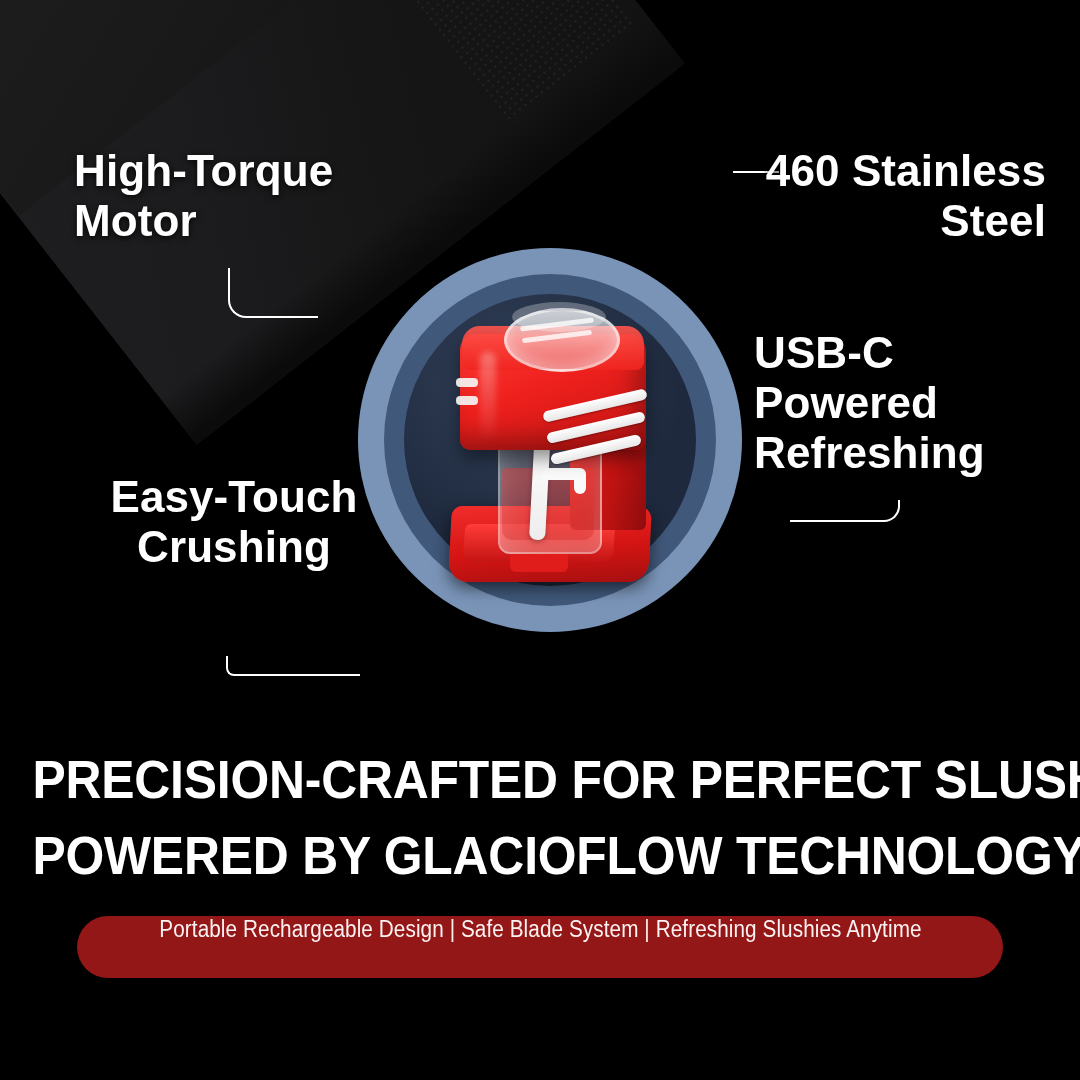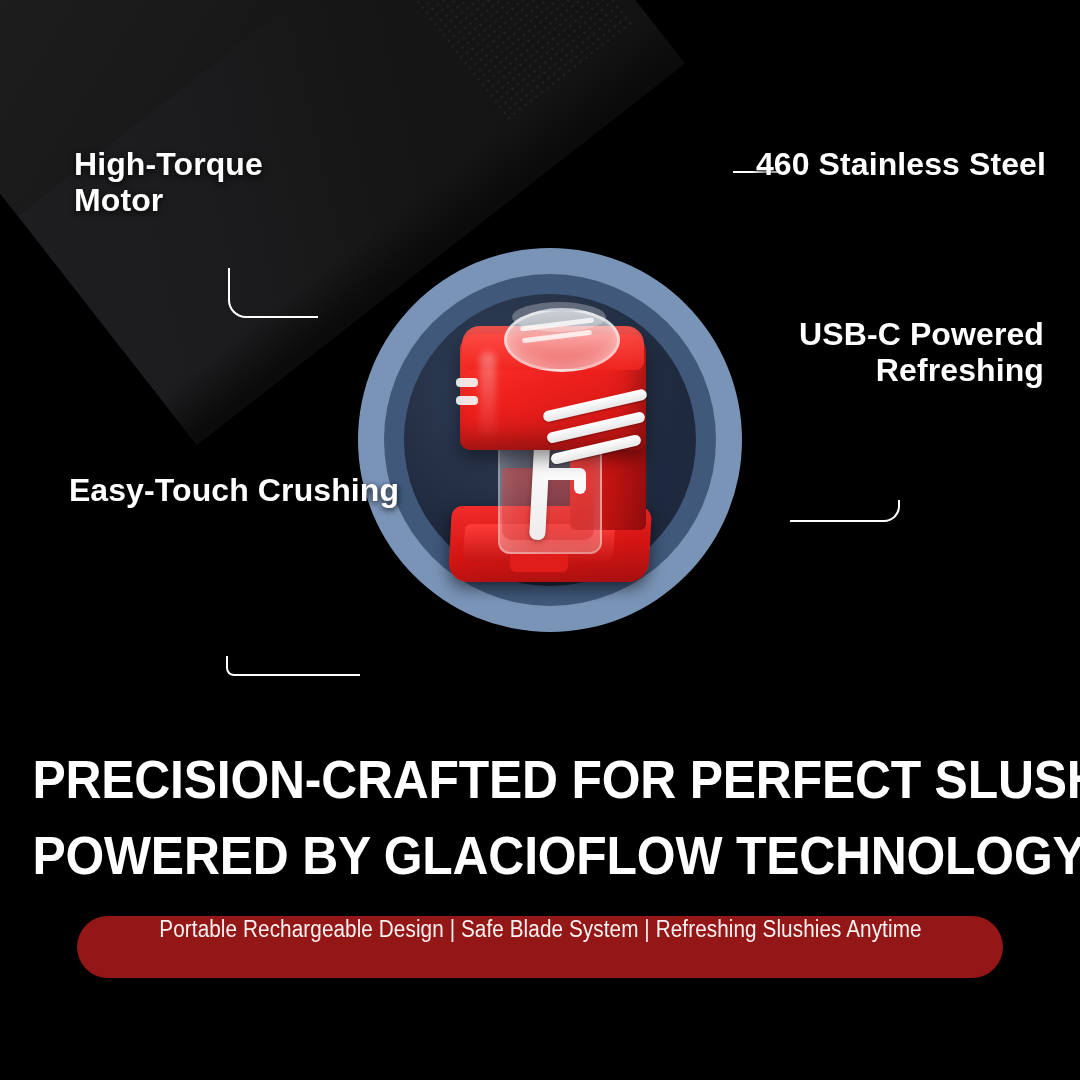--- a/index.html
+++ b/index.html
@@ -90,25 +90,25 @@
     box-shadow:0 2px 5px rgba(0,0,0,.3);}
   .m-arm{position:absolute;left:96px;top:176px;width:42px;height:12px;border-radius:6px;
     background:#fafafa;}
   .m-arm2{position:absolute;left:128px;top:176px;width:12px;height:26px;border-radius:6px;
     background:#fafafa;}
   .m-hl{position:absolute;left:34px;top:60px;width:16px;height:92px;border-radius:10px;
     background:linear-gradient(180deg,rgba(255,255,255,.32),rgba(255,255,255,0));
     filter:blur(3px);}
 
   
-  .flabel{position:absolute;color:#fff;font-weight:bold;font-size:32px;line-height:1.14;
+  .flabel{position:absolute;color:#fff;font-weight:bold;font-size:44px;line-height:1.14;
     letter-spacing:.1px;text-shadow:0 2px 6px rgba(0,0,0,.85);}
   .fl-motor{left:74px;top:146px;width:330px;text-align:left;}
   .fl-blade{left:700px;top:146px;width:346px;text-align:right;}
-  .fl-usb{left:754px;top:316px;width:290px;text-align:right;}
+  .fl-usb{left:754px;top:328px;width:290px;text-align:left;}
   .fl-touch{left:60px;top:472px;width:348px;text-align:center;}
 
   
   .conn{position:absolute;}
   
   .c-motor{left:228px;top:268px;width:88px;height:48px;
     border-left:2px solid #fff;border-bottom:2px solid #fff;
     border-bottom-left-radius:18px;}
   
   .c-blade{left:733px;top:171px;width:46px;height:2px;background:#fff;}

